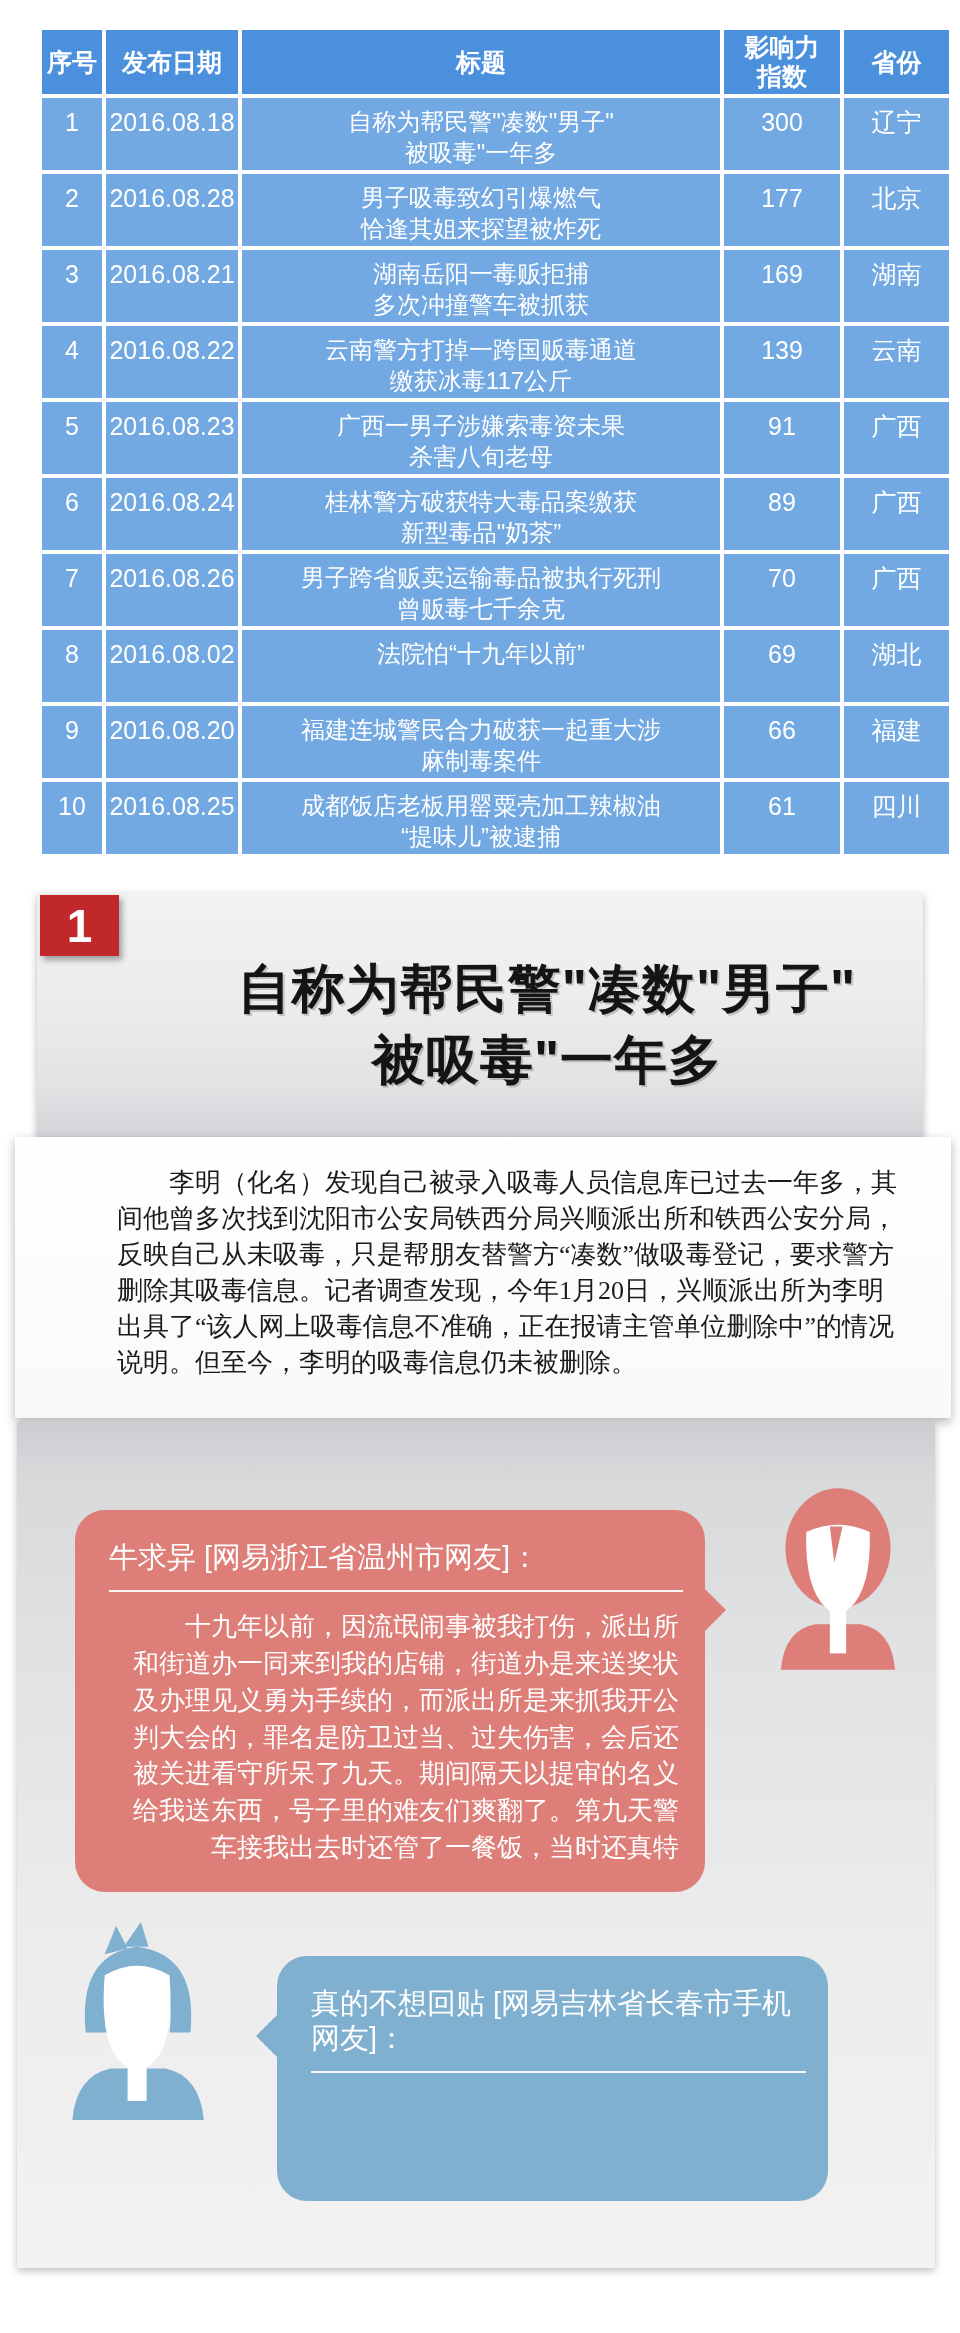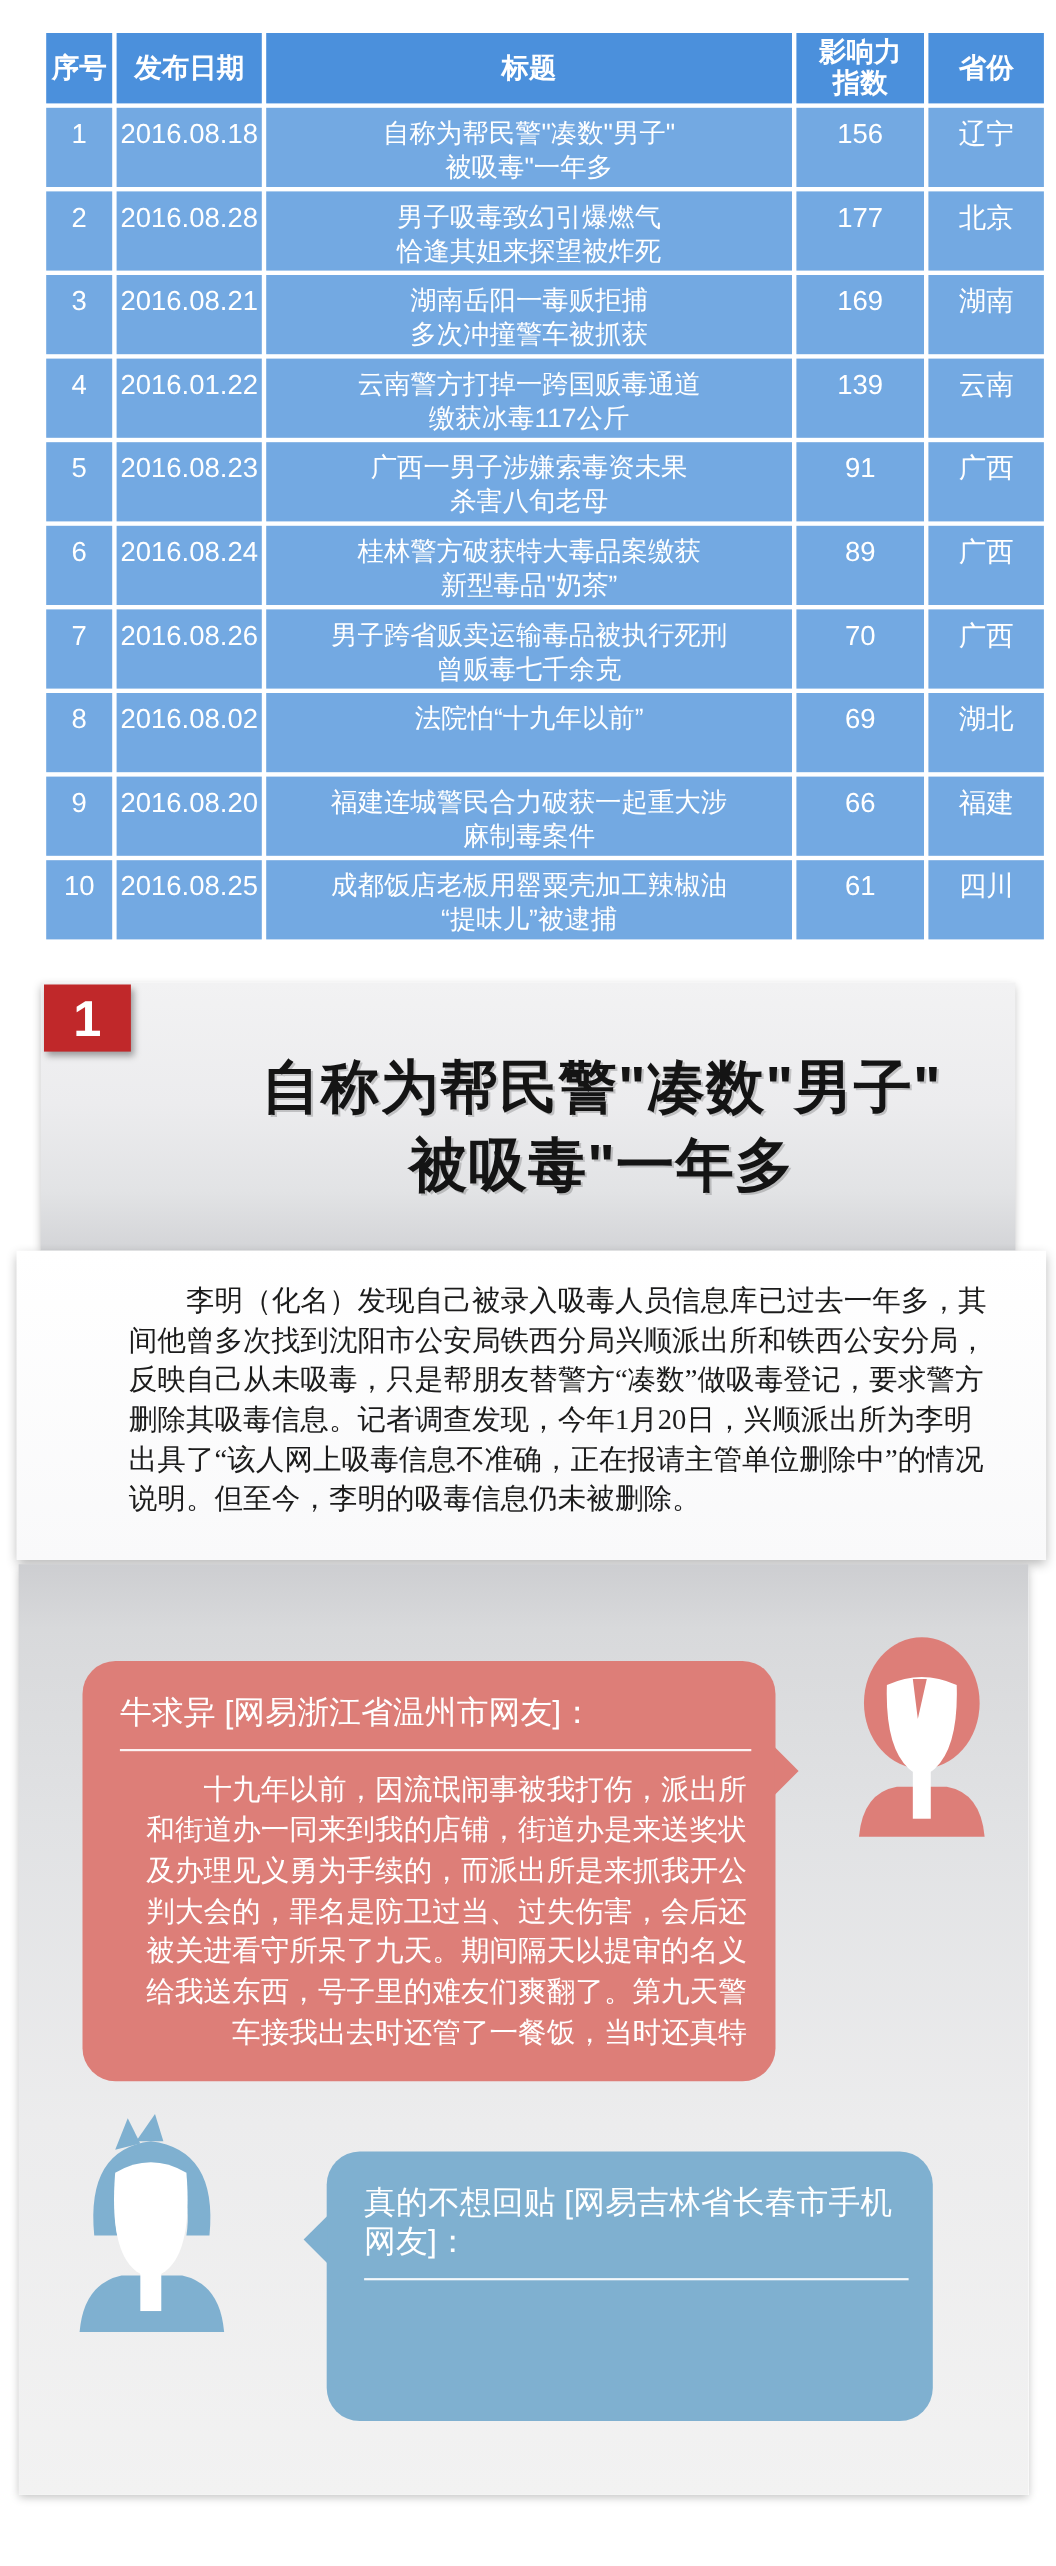--- a/index.html
+++ b/index.html
@@ -47,21 +47,21 @@
   .bubble{position:absolute;border-radius:30px;color:#fff;box-sizing:border-box;}
   .bubble .c-head{padding:30px 30px 0 34px;font-size:29px;font-weight:normal;line-height:1.2;}
   .bubble .rule{height:2px;background:rgba(255,255,255,.9);margin:15px 22px 0 34px;}
   .bubble .c-body{padding:16px 26px 26px 34px;font-size:26px;line-height:1.42;text-indent:2em;text-align:right;}
 
   .bubble.pink{left:58px;top:88px;width:630px;min-height:305px;background:#dd7e78;}
   .bubble.pink::after{content:"";position:absolute;right:-21px;top:78px;width:0;height:0;
                       border-style:solid;border-width:22px 0 22px 22px;
                       border-color:transparent transparent transparent #dd7e78;}
 
-  .bubble.blue{left:280px;top:534px;width:551px;min-height:245px;background:#7fb0d0;}
+  .bubble.blue{left:260px;top:534px;width:551px;min-height:245px;background:#7fb0d0;}
   .bubble.blue::before{content:"";position:absolute;left:-21px;top:58px;width:0;height:0;
                        border-style:solid;border-width:22px 22px 22px 0;
                        border-color:transparent #7fb0d0 transparent transparent;}
 
   .avatar{position:absolute;}
   .avatar-female{left:753px;top:55px;width:136px;height:195px;}
   .avatar-male{left:42px;top:498px;width:160px;height:200px;}
 </style>
 </head>
 <body>
@@ -76,21 +76,21 @@
       <div class="th">影响力
 指数</div>
       <div class="th">省份</div>
     </div>
 
       <div class="trow">
         <div class="td c-no">1</div>
         <div class="td c-date">2016.08.18</div>
         <div class="td c-title">自称为帮民警"凑数"男子"
 被吸毒"一年多</div>
-        <div class="td c-index">156</div>
+        <div class="td c-index">300</div>
         <div class="td c-prov">辽宁</div>
       </div>
 
       <div class="trow">
         <div class="td c-no">2</div>
         <div class="td c-date">2016.08.28</div>
         <div class="td c-title">男子吸毒致幻引爆燃气
 恰逢其姐来探望被炸死</div>
         <div class="td c-index">177</div>
         <div class="td c-prov">北京</div>
@@ -100,21 +100,21 @@
         <div class="td c-no">3</div>
         <div class="td c-date">2016.08.21</div>
         <div class="td c-title">湖南岳阳一毒贩拒捕
 多次冲撞警车被抓获</div>
         <div class="td c-index">169</div>
         <div class="td c-prov">湖南</div>
       </div>
 
       <div class="trow">
         <div class="td c-no">4</div>
-        <div class="td c-date">2016.01.22</div>
+        <div class="td c-date">2016.08.22</div>
         <div class="td c-title">云南警方打掉一跨国贩毒通道
 缴获冰毒117公斤</div>
         <div class="td c-index">139</div>
         <div class="td c-prov">云南</div>
       </div>
 
       <div class="trow">
         <div class="td c-no">5</div>
         <div class="td c-date">2016.08.23</div>
         <div class="td c-title">广西一男子涉嫌索毒资未果

